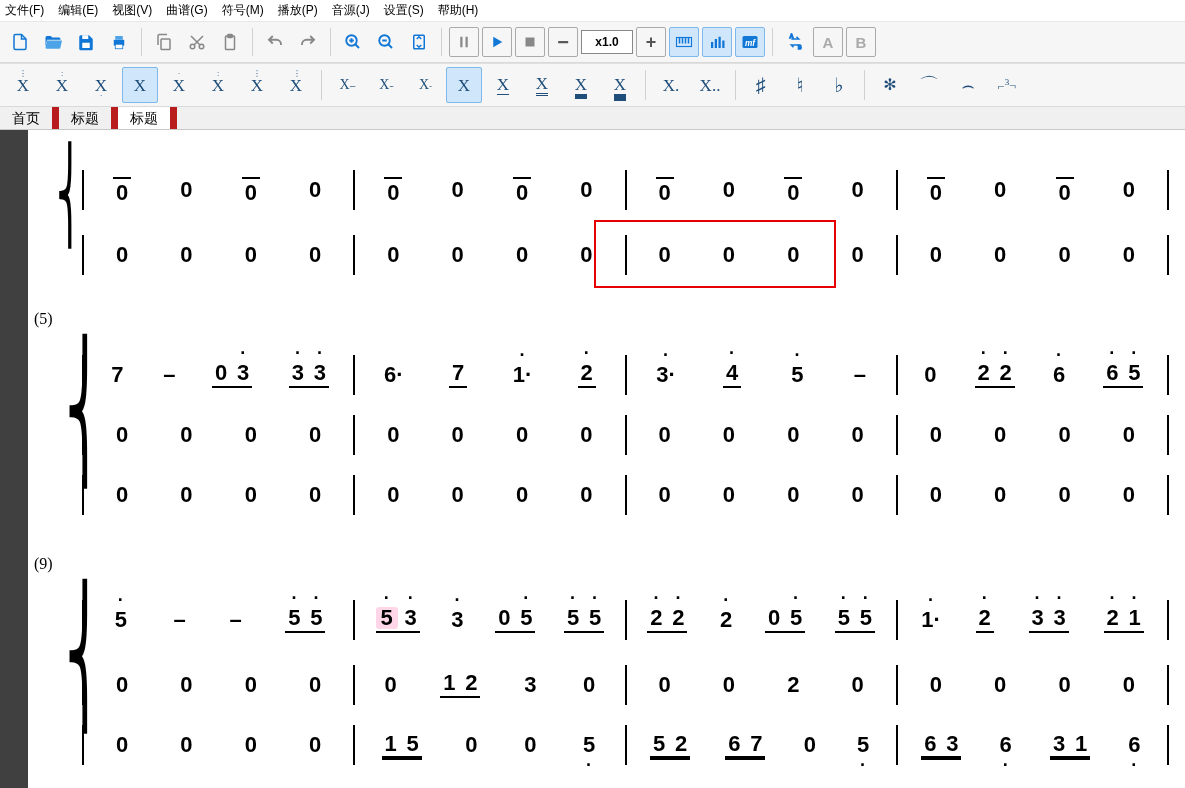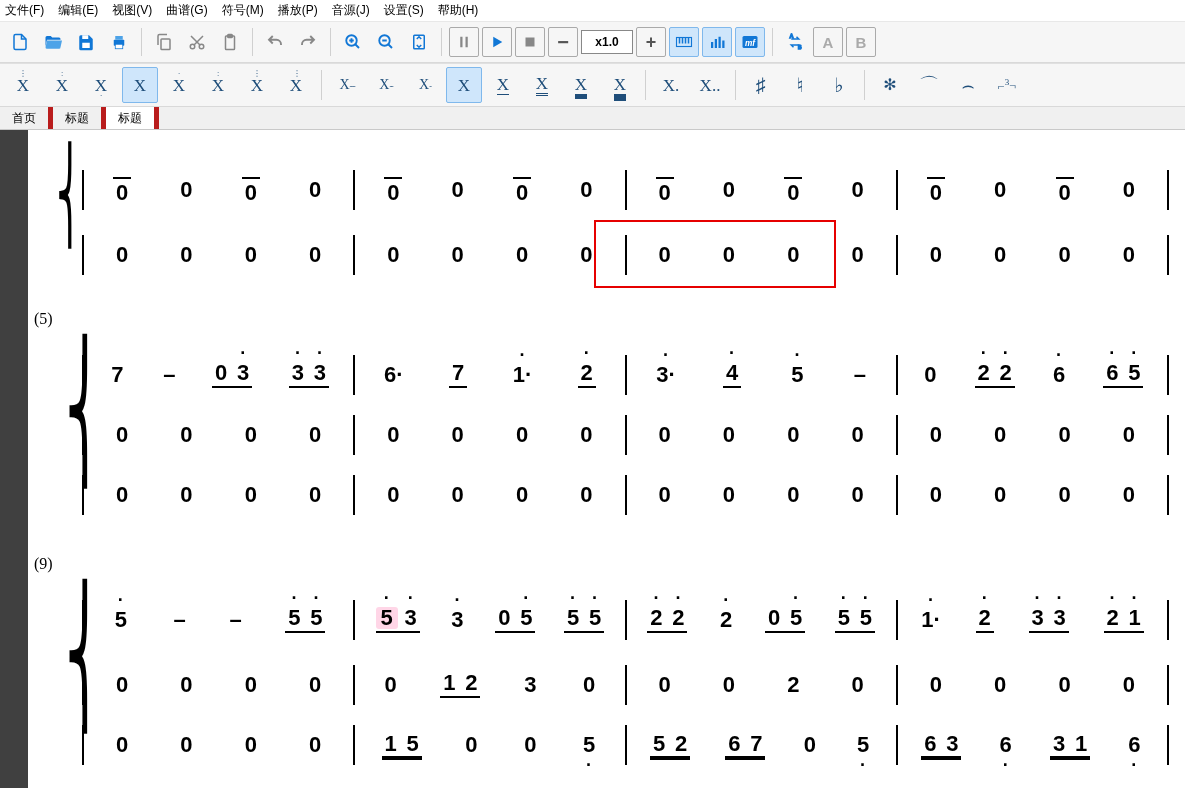--- a/index.html
+++ b/index.html
@@ -13,21 +13,21 @@
 .zoombox{border:1px solid #888;background:#fff;width:50px;height:22px;text-align:center;line-height:22px;font-weight:bold}
 .toolbar2{background:#f6f6f6;border-top:1px solid #e0e0e0;border-bottom:1px solid #d9d9d9;padding:2px 5px;display:flex;align-items:center;gap:3px;height:38px}
 .nb{width:34px;height:34px;display:flex;flex-direction:column;align-items:center;justify-content:center;border:1px solid transparent;border-radius:2px;cursor:pointer;font-family:"Times New Roman",serif;font-size:17px;color:#1f4e7a;position:relative}
 .nb.sel{background:#cfe6fb;border-color:#7fb8ec}
 .nb .lab{line-height:1}
 .nb .sub{font-size:8px;letter-spacing:-1px}
 .nb .top{position:absolute;top:2px;font-size:8px;line-height:1}
 .nb .udl{border-bottom:1.5px solid #1f4e7a;padding-bottom:1px}
 .nb .udl2{border-bottom:3px double #1f4e7a;padding-bottom:1px}
 .tabbar{background:#f0f0f0;border-bottom:1px solid #c9c9c9;display:flex;height:22px}
-.tab{padding:3px 12px;border-right:5px solid #b91c1c;font-size:12px;cursor:pointer}
+.tab{padding:3px 12px;border-right:7px solid #b91c1c;font-size:14px;cursor:pointer}
 .tab.active{background:#fff}
 .workspace{position:relative;height:690px;background:#fff;overflow:hidden}
 .leftgutter{position:absolute;left:0;top:0;width:28px;height:100%;background:#404040}
 .sheet{position:absolute;left:28px;top:0;right:0;bottom:0;background:#fff;padding:0 0 0 80px}
 .brace{position:absolute;font-size:90px;font-family:"Times New Roman",serif;transform:scaleX(0.4)}
 .row{position:absolute;left:0;right:10px;height:40px;display:flex;align-items:center}
 .barline{width:2px;height:40px;background:#000;margin:0 6px 0 6px}
 .cell{display:flex;justify-content:space-around;align-items:center;flex:1;font-family:"Arial Black","Arial",sans-serif;font-size:22px;font-weight:900}
 .note{position:relative;display:inline-flex;flex-direction:column;align-items:center;line-height:1;min-width:18px}
 .note .d{position:absolute;top:-9px;font-size:18px;line-height:0}

